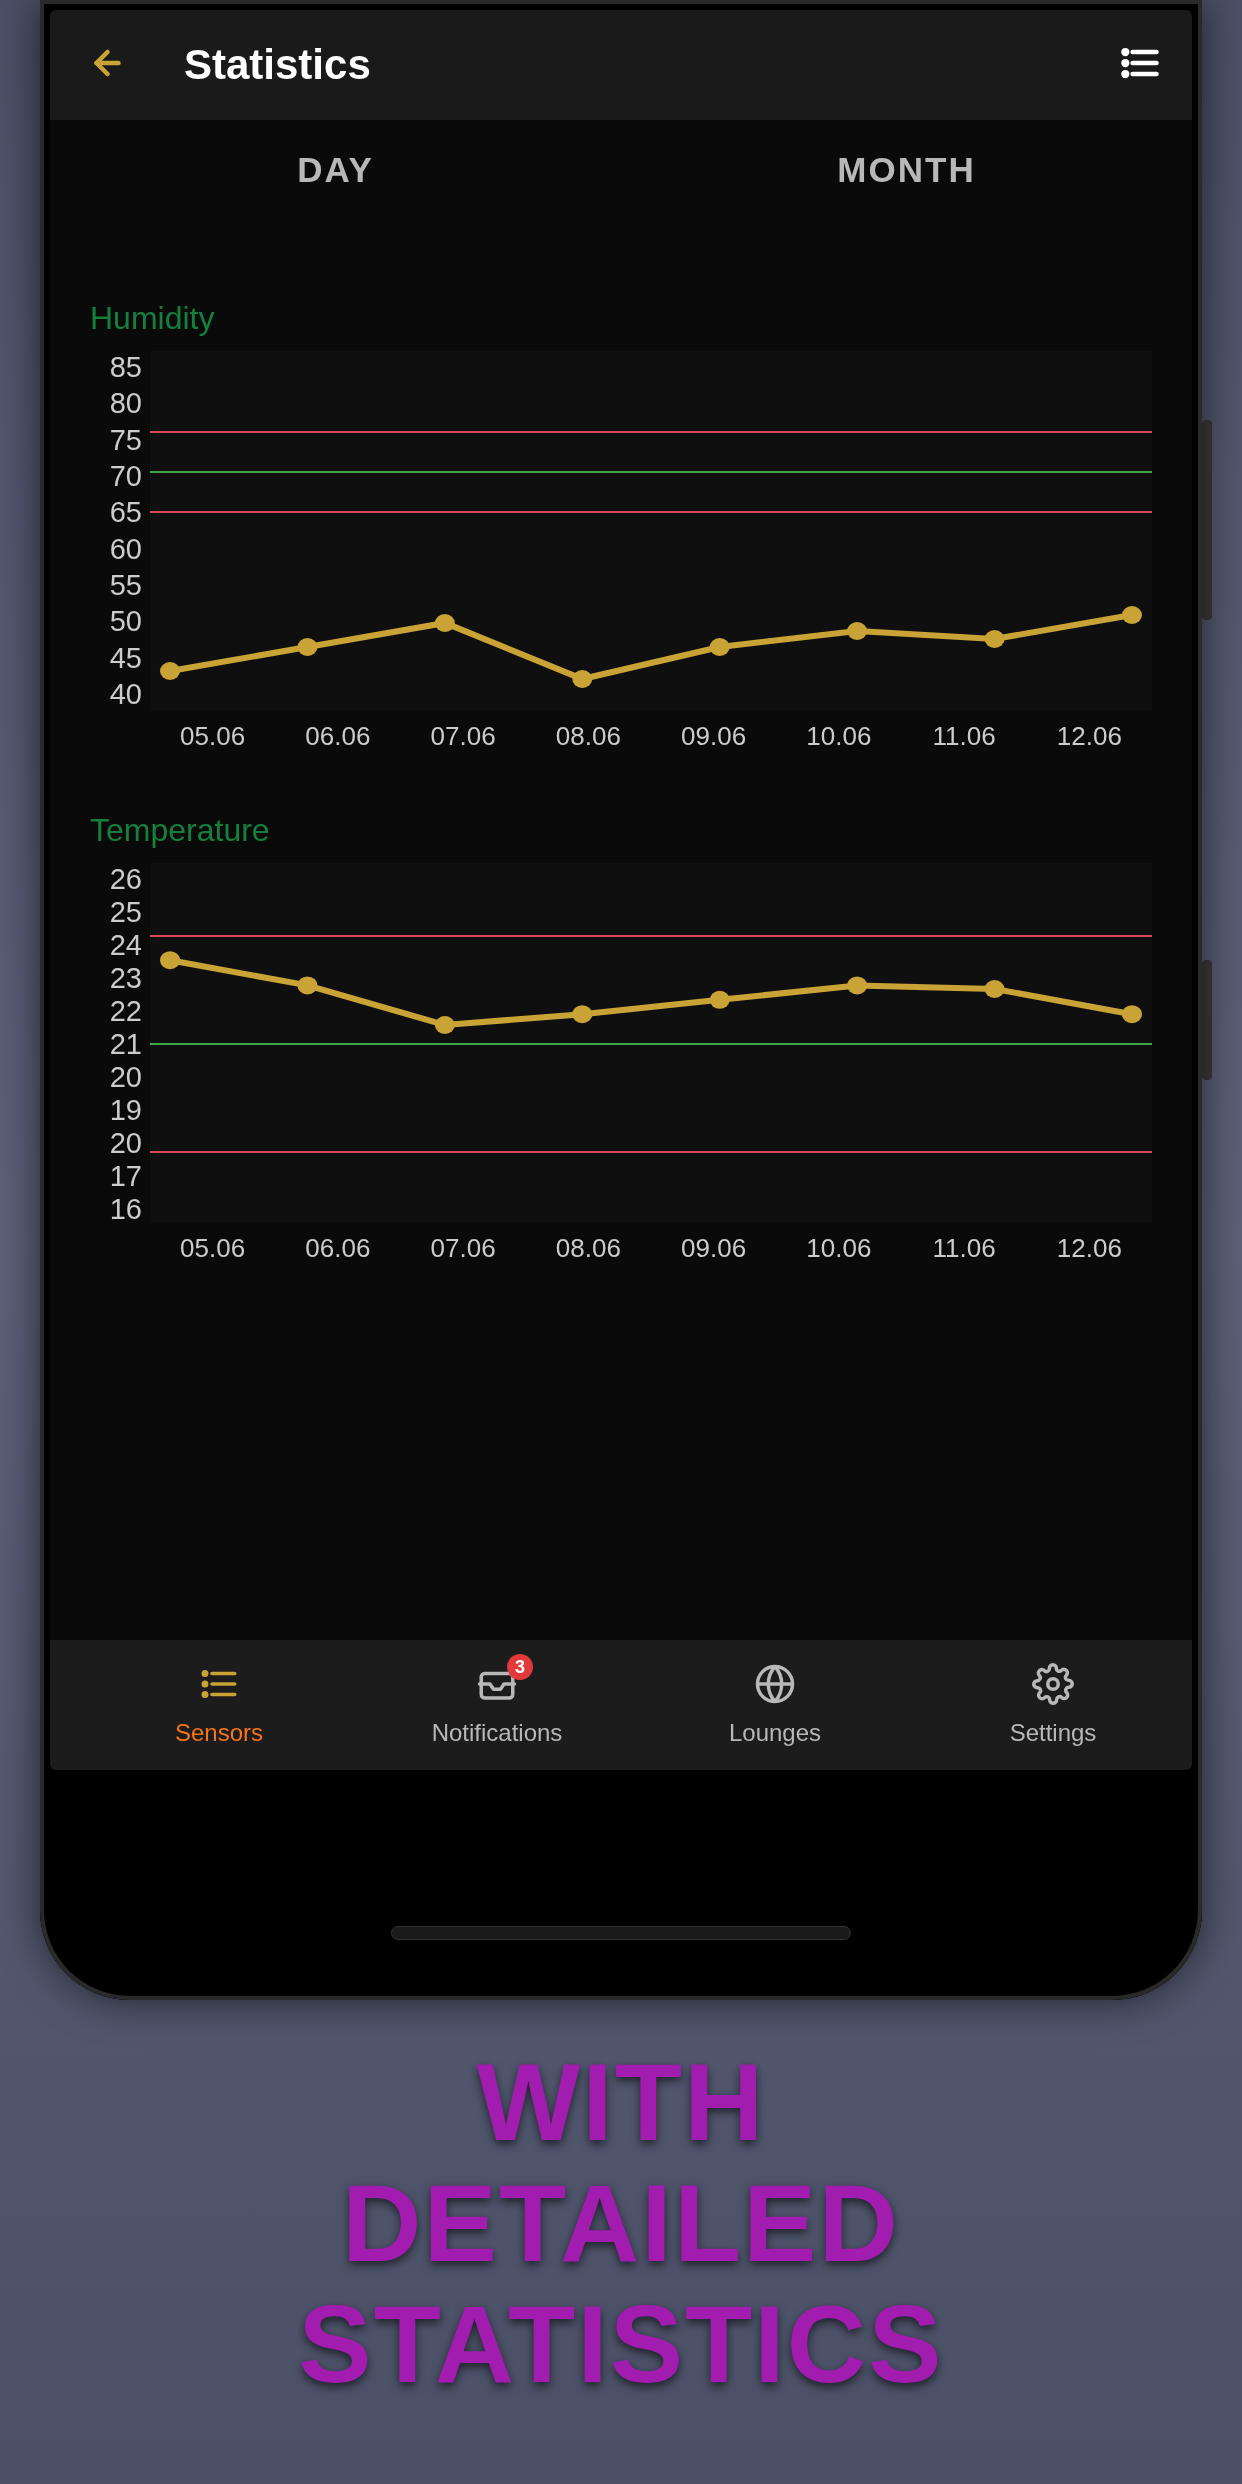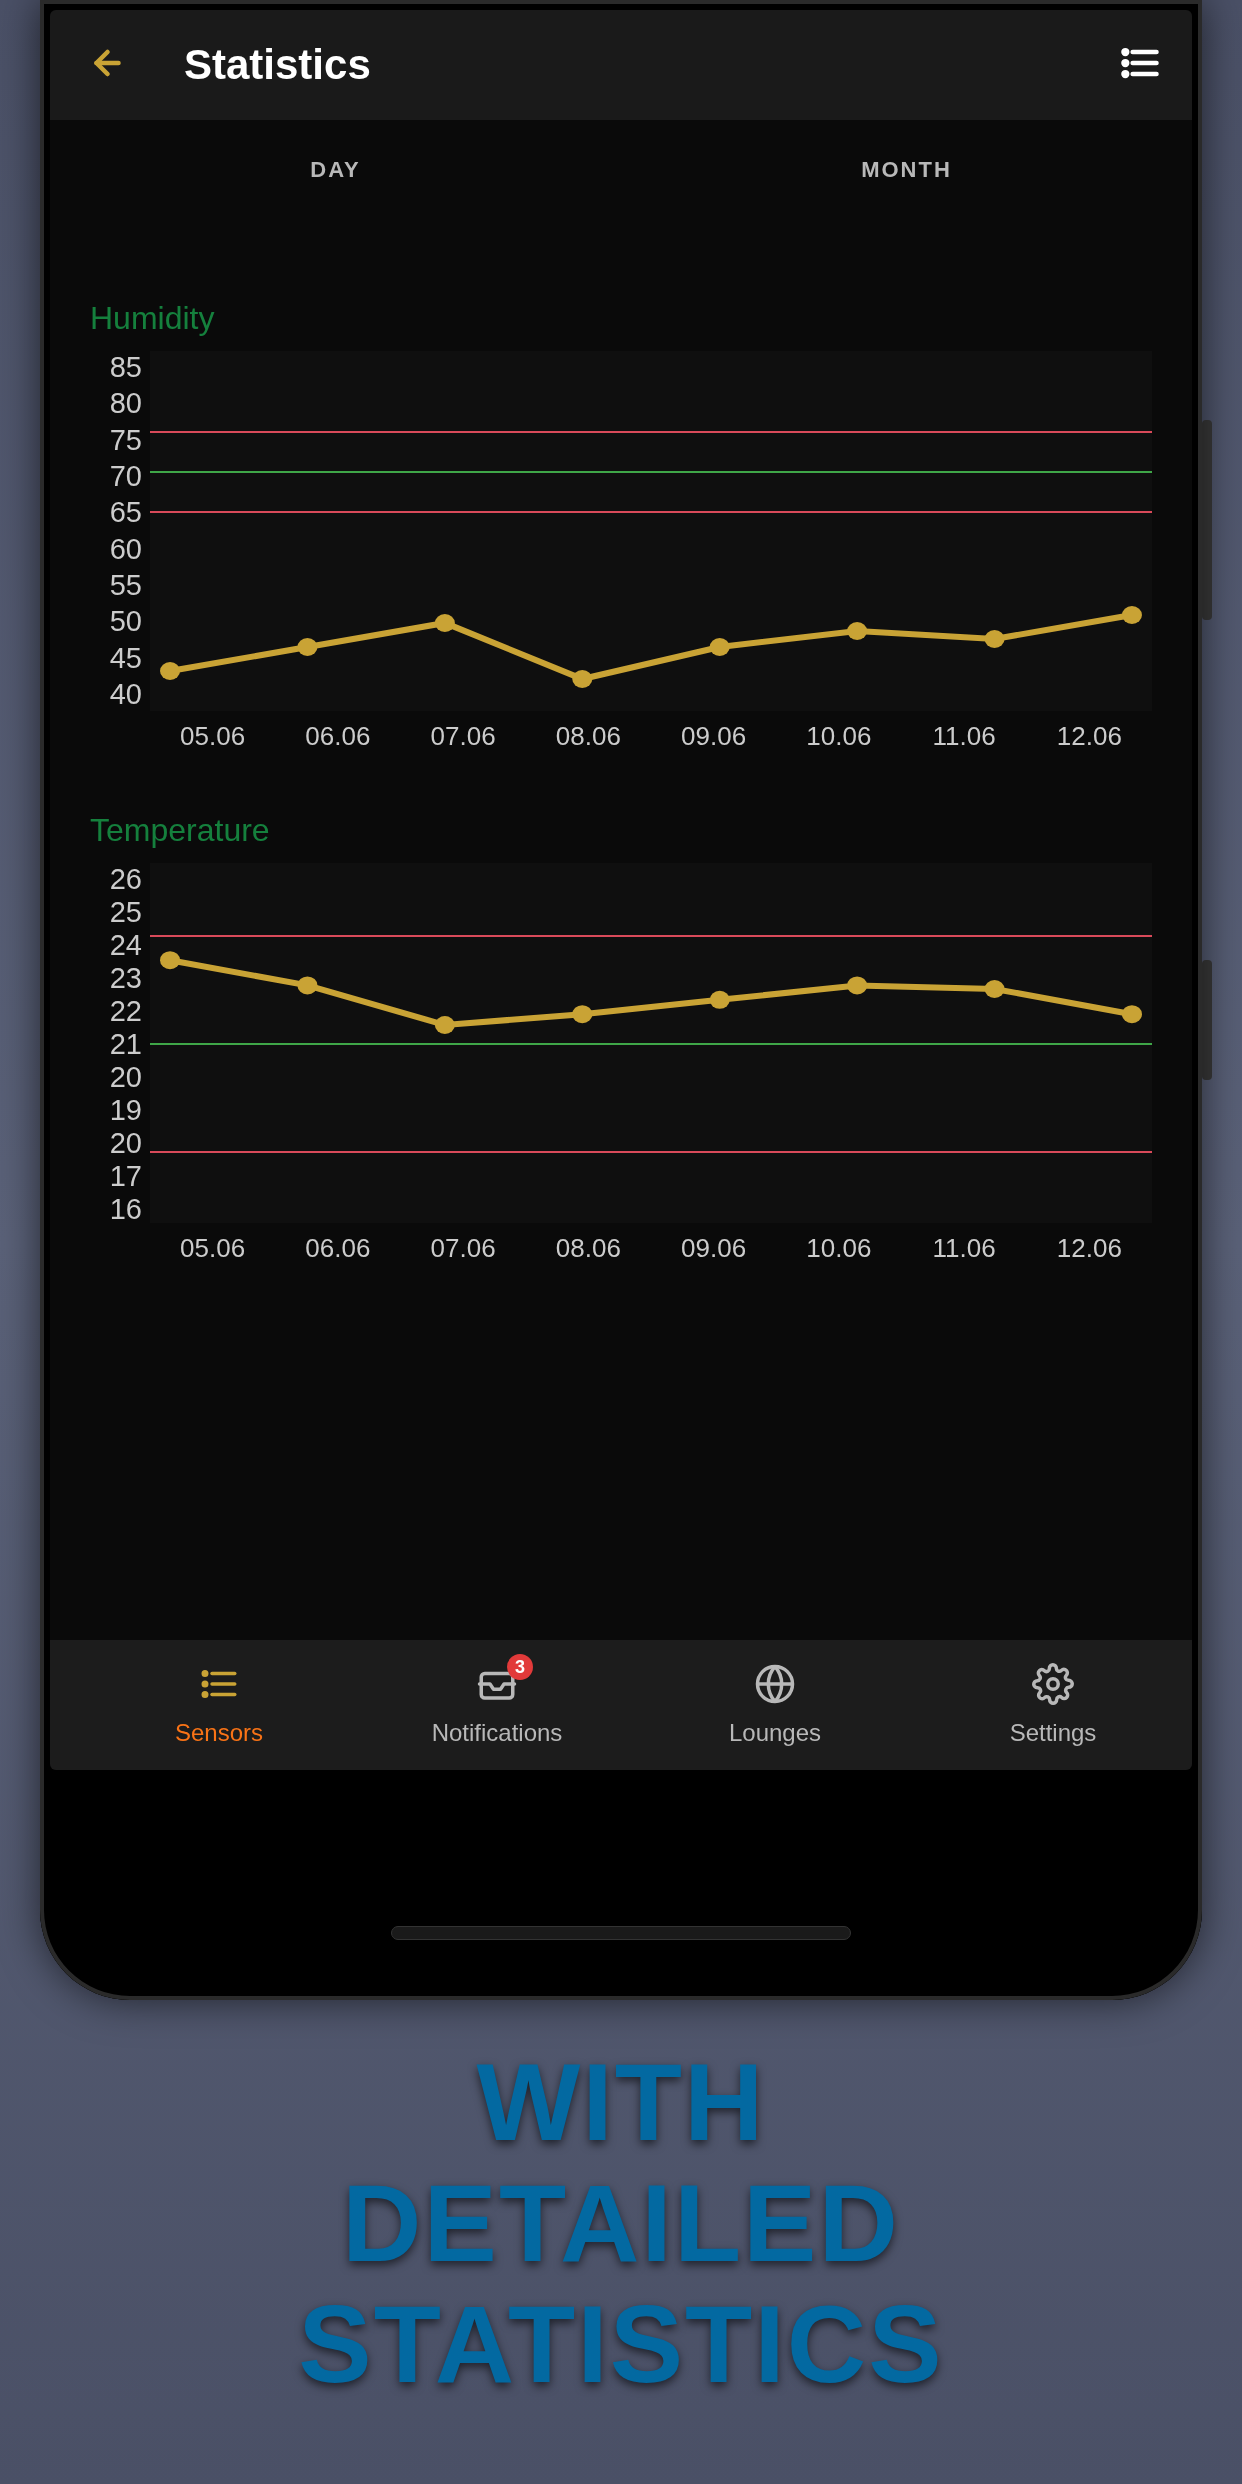--- a/index.html
+++ b/index.html
@@ -83,21 +83,21 @@
   .tabs {
     display: flex;
     height: 100px;
     background: #0a0a0a;
     align-items: center;
   }
   .tab {
     flex: 1;
     text-align: center;
     color: #b8b8b8;
-    font-size: 22px;
+    font-size: 35px;
     font-weight: 700;
     letter-spacing: 2px;
     padding: 24px 0;
     position: relative;
   }
   .tab.active { color: #c9a335; }
   .tab.active::after {
     content: "";
     position: absolute;
     bottom: -2px;
@@ -191,21 +191,21 @@
     justify-content: center;
     font-weight: 700;
   }
 
   
   .marketing {
     position: absolute;
     left: 0; right: 0;
     bottom: 80px;
     text-align: center;
-    color: #0369a1;
+    color: #a21caf;
     font-size: 110px;
     font-weight: 800;
     line-height: 1.1;
     letter-spacing: 2px;
     text-shadow: 0 4px 10px rgba(0,0,0,0.6);
     font-family: Arial, sans-serif;
   }
 </style>
 </head>
 <body>

